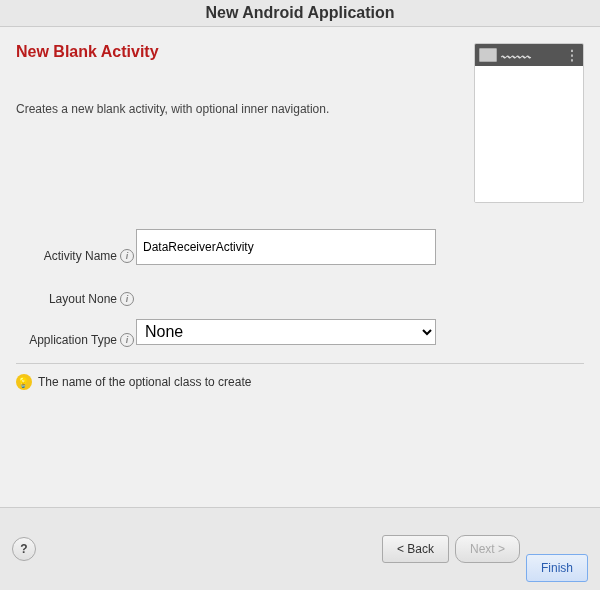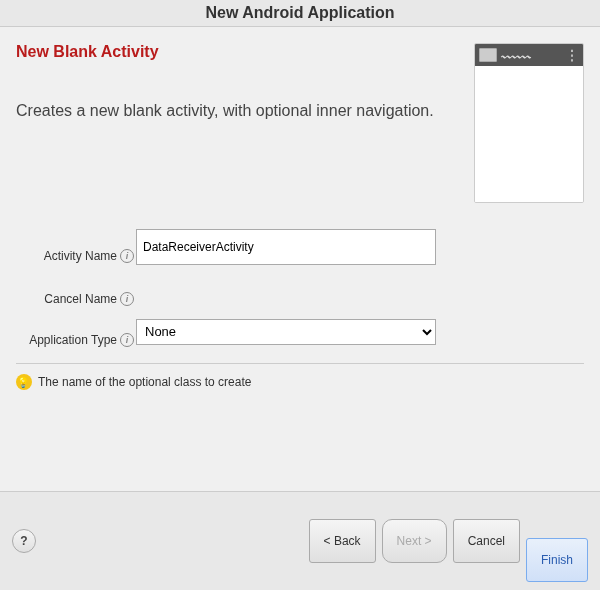--- a/index.html
+++ b/index.html
@@ -44,21 +44,21 @@
     .page-header-left {}
 
     .page-title {
       font-size: 16px;
       font-weight: bold;
       color: #b91c1c;
       margin-bottom: 4px;
     }
 
     .page-subtitle {
-      font-size: 16px;
+      font-size: 12px;
       color: #444;
       margin-top: 41px;
     }
 
     .page-header-right {
       width: 110px;
       height: 160px;
       border: 1px solid #ccc;
       background: #fff;
       position: relative;
@@ -153,21 +153,21 @@
       background: #fff;
       outline: none;
     }
 
     .form-select {
       flex: 1;
       max-width: 300px;
       height: 26px;
       border: 1px solid #aaa;
       padding: 2px 4px;
-      font-size: 13px;
+      font-size: 16px;
       background: #fff;
       appearance: auto;
       outline: none;
     }
 
     
     .divider {
       border: none;
       border-top: 1px solid #ccc;
       margin: 16px 0 10px 0;
@@ -213,21 +213,21 @@
       align-items: center;
     }
 
     .bottom-bar-right {
       display: flex;
       gap: 6px;
       align-items: center;
     }
 
     .btn {
-      height: 44px;
+      height: 28px;
       padding: 0 14px;
       font-size: 12px;
       border: 1px solid #aaa;
       background: linear-gradient(to bottom, #f5f5f5, #e0e0e0);
       cursor: pointer;
       border-radius: 3px;
       color: #333;
     }
 
     .btn:disabled {
@@ -288,21 +288,21 @@
     <div class="form-row">
       <div class="form-label">
         <span>Activity Name</span>
         <span class="info-icon">i</span>
       </div>
       <input class="form-input" type="text" value="DataReceiverActivity" style="">
     </div>
 
     <div class="form-row">
       <div class="form-label">
-        <span>Cancel Name</span>
+        <span>Layout None</span>
         <span class="info-icon">i</span>
       </div>
     </div>
 
     <div class="form-row">
       <div class="form-label">
         <span>Application Type</span>
         <span class="info-icon">i</span>
       </div>
       <select class="form-select">
@@ -327,16 +327,15 @@
 
 </div>
 
 <div class="bottom-bar">
   <div class="bottom-bar-left">
     <button class="help-btn">?</button>
   </div>
   <div class="bottom-bar-right">
     <button class="btn">&lt; Back</button>
     <button class="btn" disabled="">Next &gt;</button>
-    <button class="btn">Cancel</button>
     <button class="btn btn-finish">Finish</button>
   </div>
 </div>
 
 </body></html>

